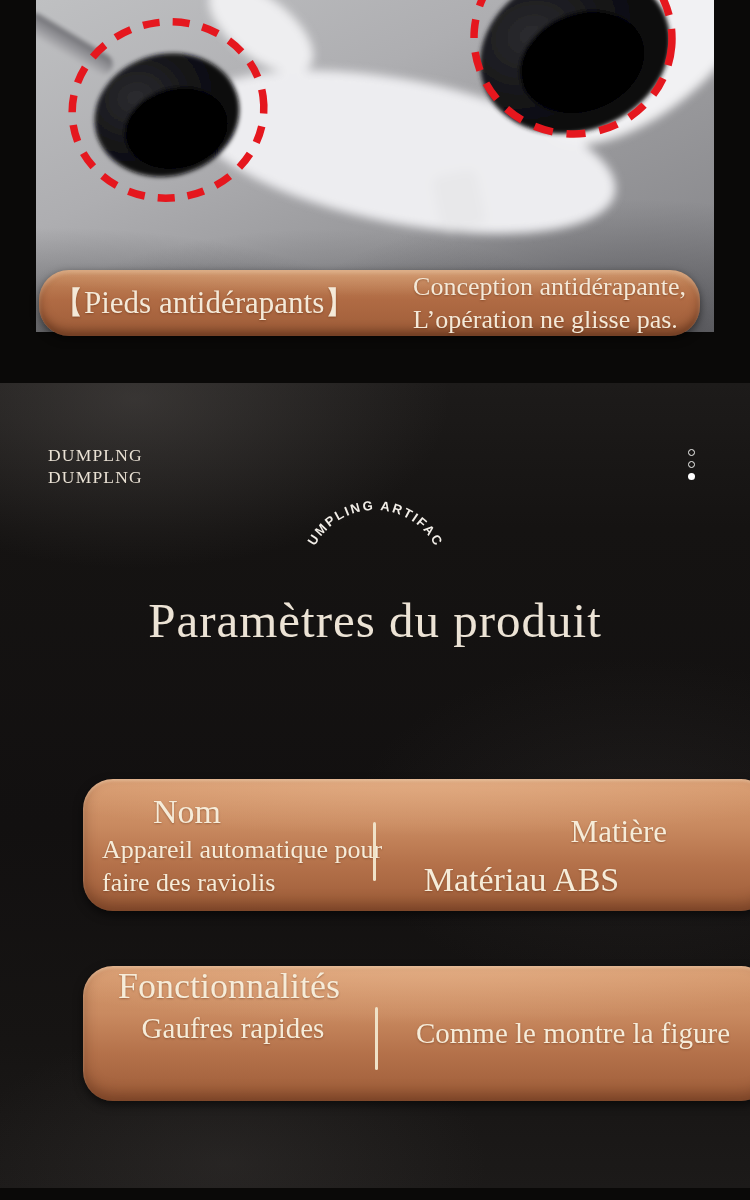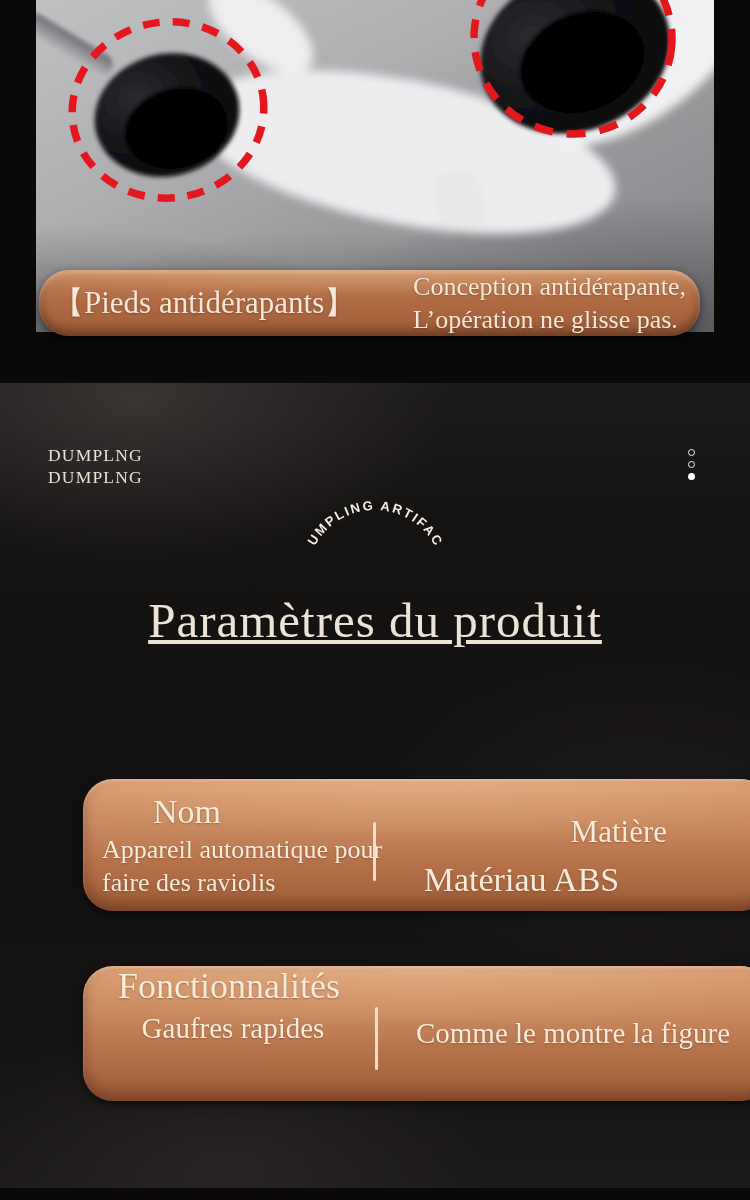--- a/index.html
+++ b/index.html
@@ -55,21 +55,21 @@
   .dot{width:7px;height:7px;border-radius:50%;box-sizing:border-box;}
   .dot.ring{border:1.6px solid #f2f2f0;background:transparent;}
   .dot.solid{background:#ffffff;}
   .arc-svg{position:absolute;left:275px;top:105px;}
   .arc-svg text{
     font-family:"Liberation Sans",sans-serif;font-weight:bold;
     font-size:13px;letter-spacing:2px;fill:#f2eee8;
   }
   .section-title{
     position:absolute;left:0;top:210px;width:750px;text-align:center;
-    font-size:49px;line-height:56px;color:#ece3d5;letter-spacing:1px;text-decoration:underline;
+    font-size:49px;line-height:56px;color:#ece3d5;letter-spacing:1px;
   }
   .bars{position:absolute;left:0;top:695px;width:750px;display:flex;justify-content:center;gap:6px;}
   .bars span{
     width:5.5px;height:23px;border-radius:2.5px;
     background:linear-gradient(180deg,#d2825a 0%,#bb6840 55%,#a05634 100%);
   }
   
   .card{
     position:absolute;left:83px;width:688px;border-radius:30px;box-sizing:border-box;
     background:

